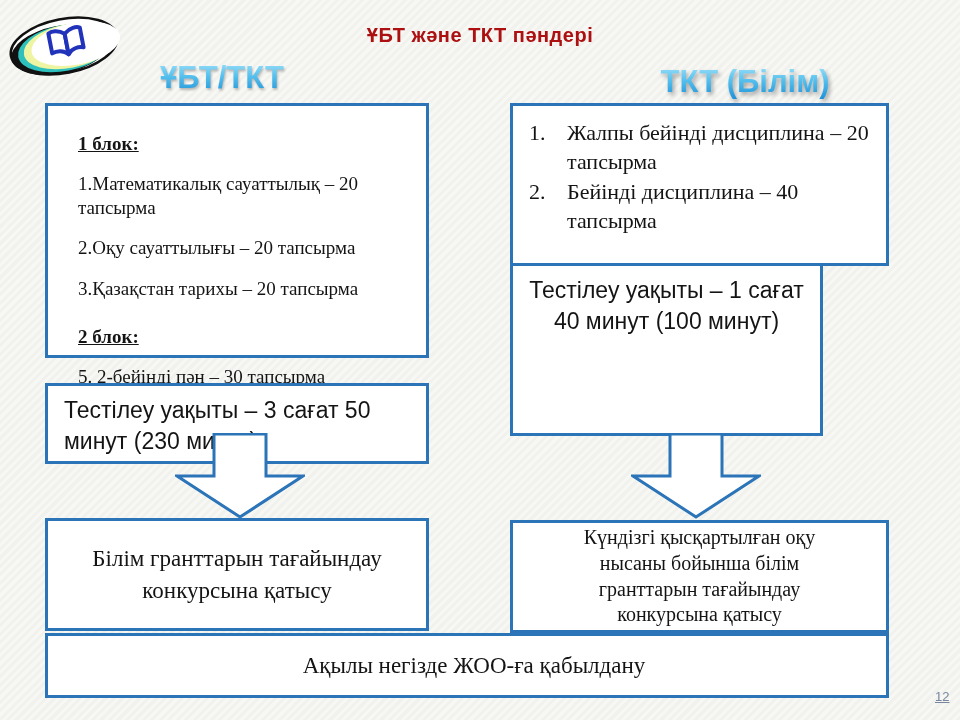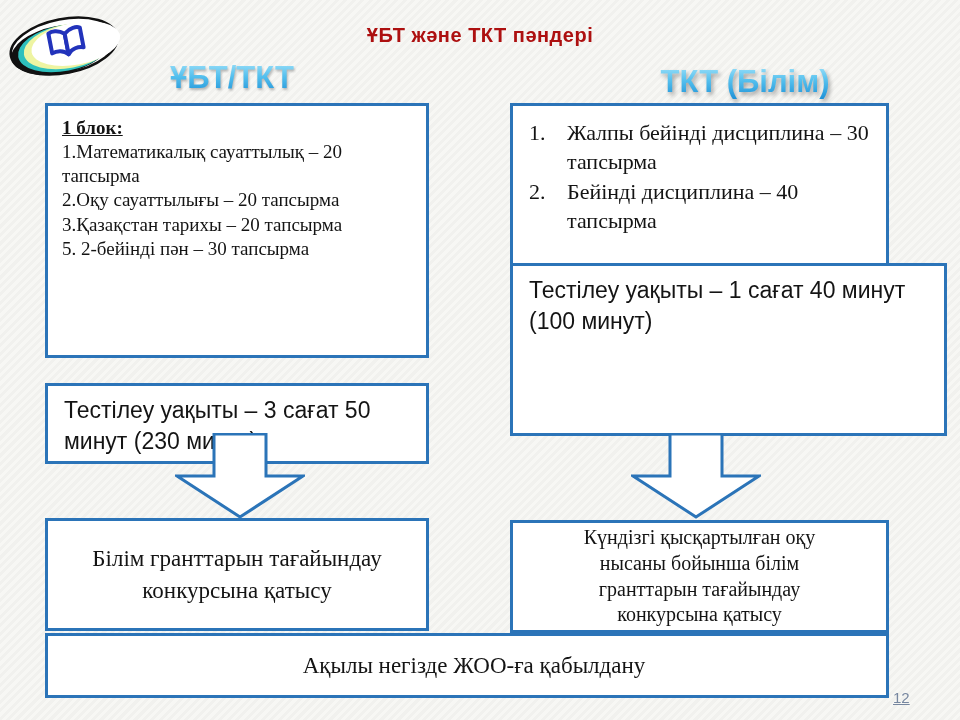--- a/index.html
+++ b/index.html
@@ -22,51 +22,51 @@
     font-family:"Liberation Sans", sans-serif; font-weight:bold; font-size:31px;
     background:linear-gradient(180deg,#a5e4fa 0%,#55c0ee 45%,#1b8fd6 100%);
     -webkit-background-clip:text; background-clip:text; color:transparent;
     filter:drop-shadow(1px 2px 1px rgba(130,130,130,0.55));
   }
   .wordart.right { filter:drop-shadow(2px 3px 2px rgba(110,110,110,0.6)); }
   .logo { position:absolute; left:6px; top:8px; }
 
   
   .blocks-box { left:45px; top:103px; width:384px; height:255px; padding:10px 14px; font-size:19px; line-height:1.27; }
-  .blocks-box p { margin:0; }
+  .blocks-box p { margin:16px; }
   .blk-title { font-weight:bold; text-decoration:underline; }
   .blk2 { margin-top:24px !important; }
 
   
   .time-box {
     font-family:"Liberation Sans", sans-serif; font-size:23px; line-height:1.35;
     padding:9px 16px;
   }
   .time-left  { left:45px;  top:355px; width:384px; height:81px;margin-top:28px; }
-  .time-right { left:510px; top:263px; width:437px; height:173px; }
+  .time-right { left:510px; top:263px; width:313px; height:173px;text-align:center; }
 
   
   .subjects-box { left:510px; top:103px; width:379px; height:163px; padding:13px 8px 10px 16px; font-size:22px; line-height:1.3; }
   .subject-row { display:flex; margin-bottom:2px; }
   .subject-num { flex:0 0 38px; }
   .subject-text { flex:1; }
 
   
   .result-box { display:flex; align-items:center; justify-content:center; text-align:center; }
   .result-left  { left:45px;  top:518px; width:384px; height:113px; font-size:23px; line-height:1.35; padding:16px 16px; }
   .result-right { left:510px; top:520px; width:379px; height:113px; font-size:20px; line-height:1.28; padding:0 42px; }
   .result-full  { left:45px;  top:633px; width:844px; height:65px;  font-size:23px;padding-left:14px; }
 
   .arrow { position:absolute; width:130px; height:86px; }
   .arrow-left  { left:175px; top:433px; }
   .arrow-right { left:631px; top:433px; }
 
   .page-number {
-    position:absolute; left:893px; top:689px;
-    font-family:"Liberation Sans", sans-serif; font-size:15px; color:#7787a0;text-decoration:underline;
+    position:absolute; left:935px; top:689px;
+    font-family:"Liberation Sans", sans-serif; font-size:13px; color:#7787a0;text-decoration:underline;
   }
 </style>
 </head>
 <body>
 
 <div class="slide">
 
   <div class="logo">
     <svg width="122" height="76" viewBox="0 0 122 76">
       <g transform="rotate(-11 58 38)">
@@ -78,39 +78,40 @@
         <g stroke="#2233bb" stroke-width="4" fill="#ffffff" stroke-linejoin="round">
           <path d="M61 26 C55 21, 48 21, 45 23 L45 43 C50 41, 57 42, 61 47 Z"></path>
           <path d="M61 26 C67 21, 74 21, 77 23 L77 43 C72 41, 65 42, 61 47 Z"></path>
         </g>
       </g>
     </svg>
   </div>
 
   <div class="slide-title">ҰБТ және ТКТ пәндері</div>
 
-  <div class="wordart" style="left:142px; top:60px; width:180px;">ҰБТ/ТКТ</div>
+  <div class="wordart" style="left:132px; top:60px; width:180px;">ҰБТ/ТКТ</div>
   <div class="wordart right" style="left:638px; top:64px; width:214px;">ТКТ (Білім)</div>
 
   <div class="box blocks-box">
     <p class="blk-title">1 блок:</p>
     <p>1.Математикалық сауаттылық – 20 тапсырма</p>
     <p>2.Оқу сауаттылығы – 20 тапсырма</p>
     <p>3.Қазақстан тарихы – 20 тапсырма</p>
+    <p class="blk-title blk2">2 блок:</p>
     <p>5. 2-бейінді пән – 30 тапсырма</p>
   </div>
 
   <div class="box time-box time-left">
     <span>Тестілеу уақыты – 3 сағат 50 минут (230 минут)</span>
   </div>
 
   <div class="box subjects-box">
     <div class="subject-row">
       <span class="subject-num">1.</span>
-      <span class="subject-text">Жалпы бейінді дисциплина – 30 тапсырма</span>
+      <span class="subject-text">Жалпы бейінді дисциплина – 20 тапсырма</span>
     </div>
     <div class="subject-row">
       <span class="subject-num">2.</span>
       <span class="subject-text">Бейінді дисциплина – 40 тапсырма</span>
     </div>
   </div>
 
   <div class="box time-box time-right">
     <span>Тестілеу уақыты – 1 сағат 40 минут (100 минут)</span>
   </div>

